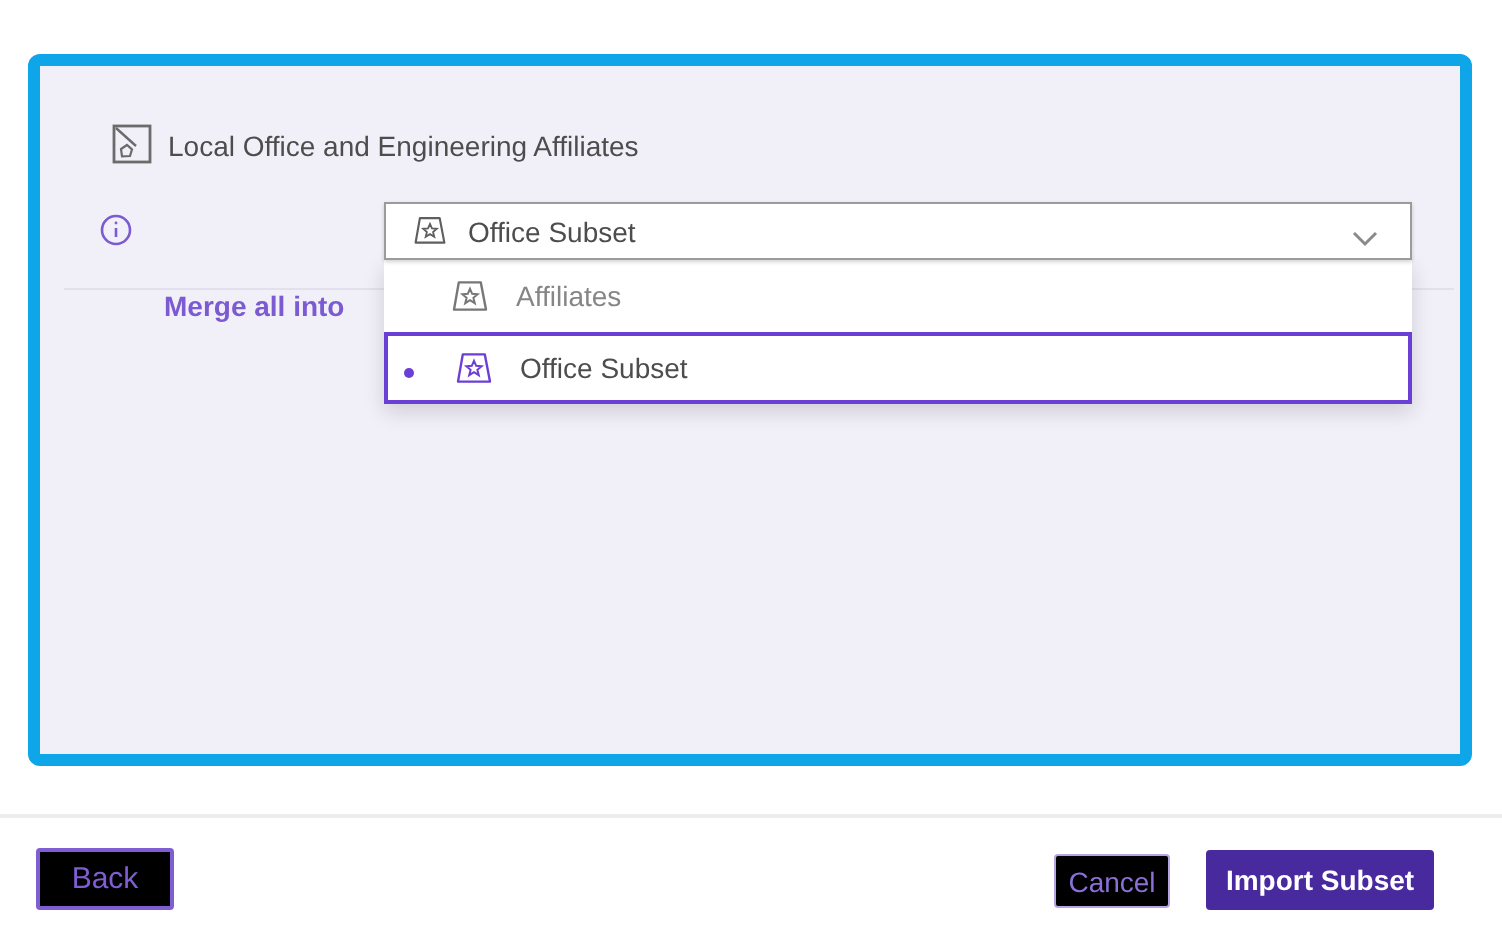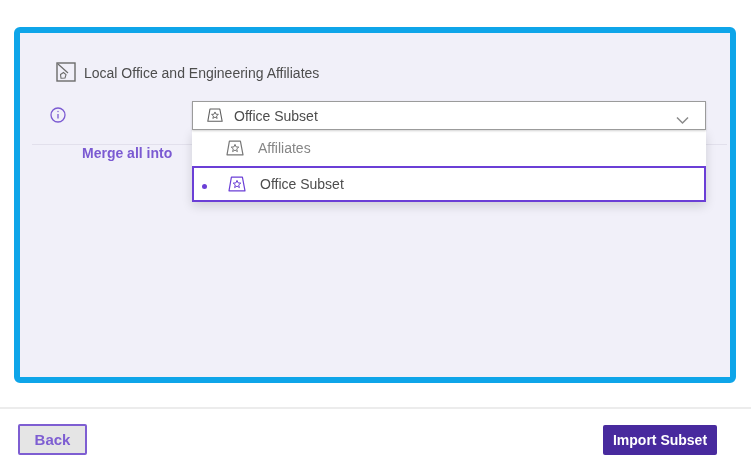--- a/index.html
+++ b/index.html
@@ -38,21 +38,21 @@
   .opt .opt-icon { width:20px; height:16px; margin-left:33px; color:#777777; flex:0 0 auto; }
   .opt .opt-label { margin-left:13px; font-size:14px; color:#868686; }
   .opt.selected { border:2px solid #6b3fd6; }
   .opt.selected .dot { display:block; }
   .opt.selected .opt-icon { color:#6b3fd6; }
   .opt.selected .opt-label { color:#4d4d4d; }
 
   
   .footer-divider { position:absolute; left:0; top:407px; width:751px; height:2px; background:#ececec; }
   .btn { font-family:"Liberation Sans", sans-serif; font-size:14px; cursor:pointer;
-    background:#e5e5e5; border-radius:2px;font-weight:bold; }
+    background:#000000; border-radius:2px; }
   .btn-back { position:absolute; left:18px; top:424px; width:69px; height:31px;
     border:2px solid #7e5ed2; color:#7e5ed2; font-size:15px; }
   .btn-cancel { position:absolute; left:527px; top:427px; width:58px; height:27px;
     border:1px solid #b7a4e3; color:#8b70d6; }
   .btn-import { position:absolute; left:603px; top:425px; width:114px; height:30px;
     border:none; background:#482a9e; color:#ffffff; font-weight:700; }
 </style>
 </head>
 <body>
 
@@ -119,15 +119,16 @@
         </span>
         <span class="opt-label">Office Subset</span>
       </div>
 
     </div>
   </section>
 
   <div class="footer-divider"></div>
 
   <button class="btn btn-back">Back</button>
+  <button class="btn btn-cancel">Cancel</button>
   <button class="btn btn-import">Import Subset</button>
 
 </div>
 
 </body></html>

